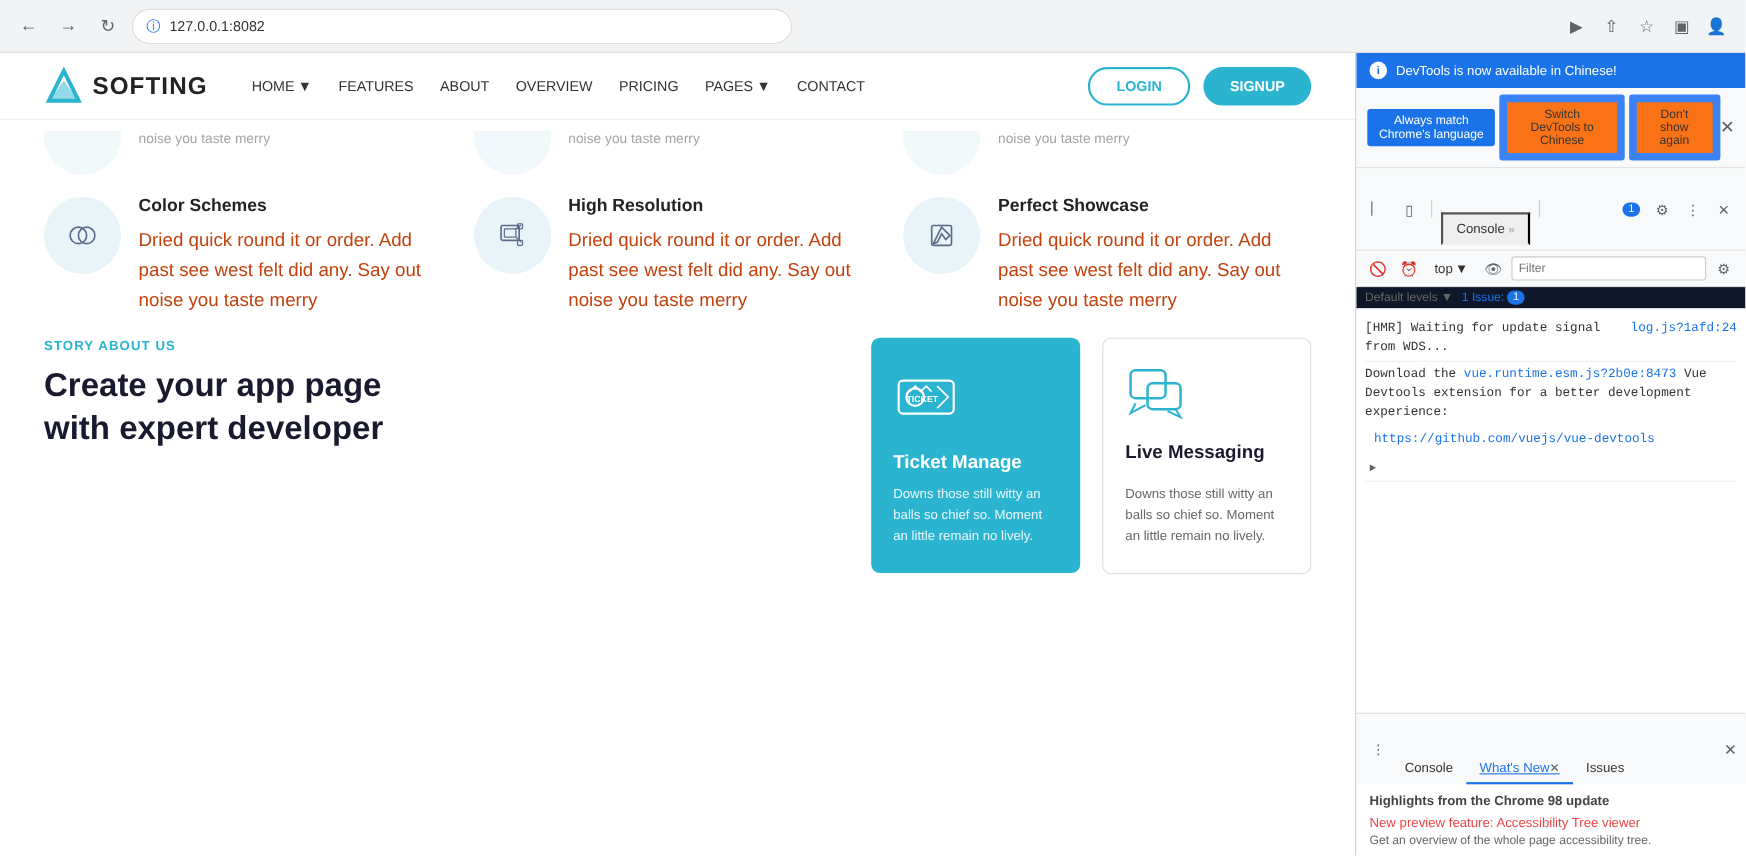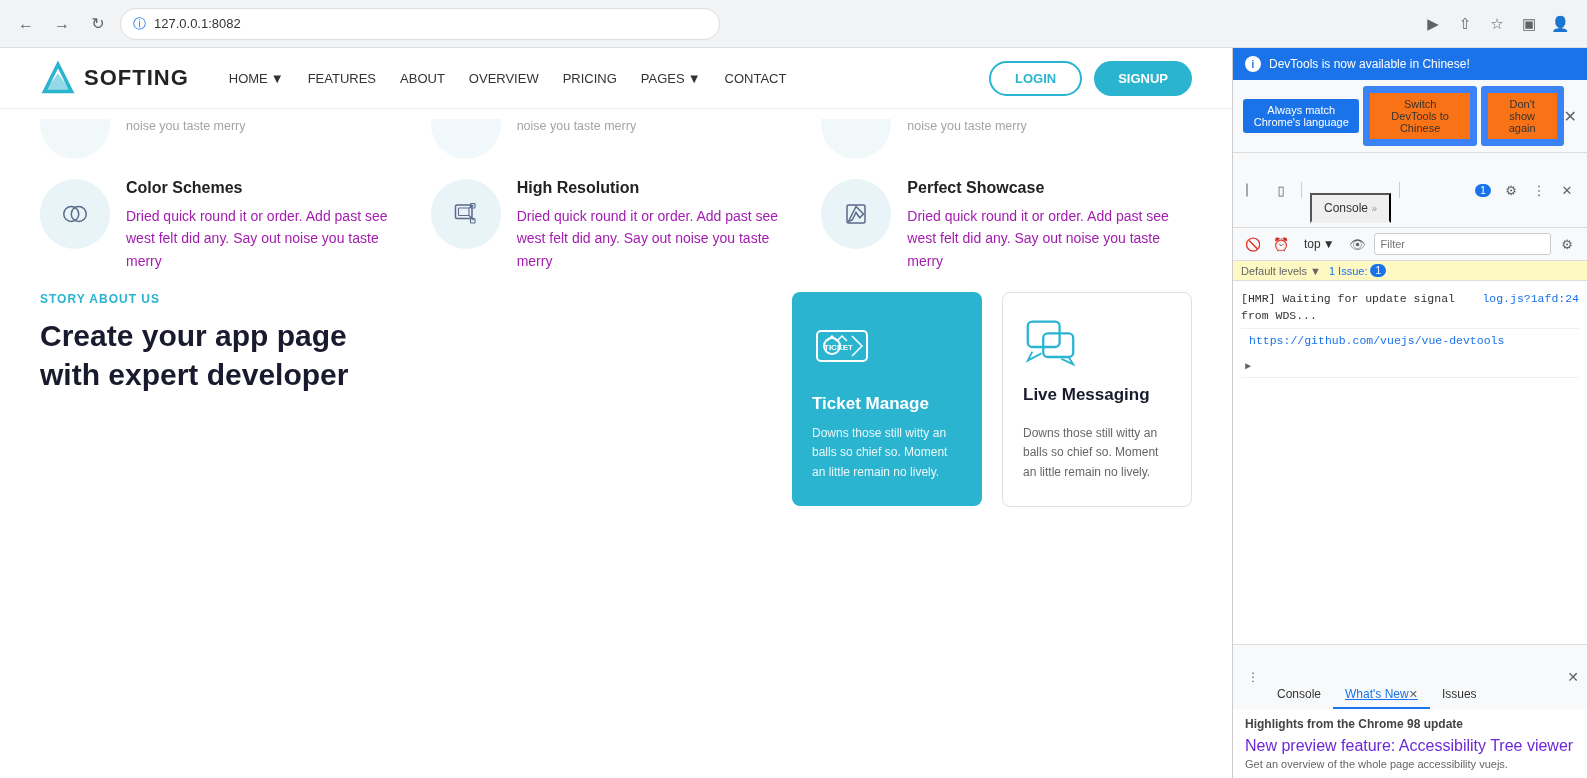--- a/index.html
+++ b/index.html
@@ -169,22 +169,22 @@
       flex-shrink: 0;
     }
     .feature-icon-circle svg { width: 30px; height: 30px; }
     .feature-text h3 {
       font-size: 16px;
       font-weight: bold;
       color: #222;
       margin-bottom: 8px;
     }
     .feature-text p {
-      font-size: 14px;
-      color: #a21caf;
+      font-size: 17px;
+      color: #c2410c;
       line-height: 1.6;
     }
 
     
     .partial-row {
       display: grid;
       grid-template-columns: repeat(3, 1fr);
       gap: 20px;
       margin-bottom: 20px;
     }
@@ -406,21 +406,21 @@
       background: #fff;
     }
     .dt-eye-icon { color: #5f6368; }
     .dt-settings2 { margin-left: auto; color: #5f6368; }
 
     
     .devtools-issues-bar {
       display: flex;
       align-items: center;
       padding: 3px 8px;
-      background: #fef9c3;
+      background: #0f172a;
       border-bottom: 1px solid #ddd;
       font-size: 11px;
       color: #666;
       gap: 8px;
       flex-shrink: 0;
       text-align: right;
     }
     .default-levels {
       display: flex;
       align-items: center;
@@ -504,21 +504,21 @@
     }
 
     
     .devtools-whatsnew {
       padding: 8px 12px;
       font-size: 12px;
       color: #333;
       flex-shrink: 0;
     }
     .devtools-whatsnew h4 { margin-bottom: 6px; color: #444; }
-    .whatsnew-link { color: #6d28d9; text-decoration: none; font-size: 16px; }
+    .whatsnew-link { color: #ef4444; text-decoration: none; font-size: 12px; }
     .whatsnew-desc { font-size: 11px; color: #666; margin-top: 3px; }
 
     
     .partial-circle {
       width: 70px; height: 40px;
       border-radius: 0 0 35px 35px;
       background: #e8f4f8;
       flex-shrink: 0;
     }
   </style>
@@ -716,20 +716,23 @@
         <span class="dt-badge">1</span>
       </div>
     </div>
 
     <div class="devtools-console-content">
       <div class="console-entry">
         <span>[HMR] Waiting for update signal from WDS...</span>
         <a href="#" style="margin-left:auto;white-space:nowrap;">log.js?1afd:24</a>
       </div>
       <div class="console-entry" style="flex-direction:column;">
+        <div style="display:flex;gap:8px;">
+          <span>Download the <a href="#">vue.runtime.esm.js?2b0e:8473</a> Vue Devtools extension for a better development experience:</span>
+        </div>
         <div style="padding-left:8px;">
           <a href="#">https://github.com/vuejs/vue-devtools</a>
         </div>
         <div style="padding-left:4px;">
           <span class="console-expand">►</span>
         </div>
       </div>
     </div>
 
     <div class="devtools-bottom-tabs">
@@ -743,16 +746,16 @@
       </div>
       <div class="dt-tab">
         <span>Issues</span>
       </div>
       <button class="dt-close-all">✕</button>
     </div>
 
     <div class="devtools-whatsnew">
       <h4>Highlights from the Chrome 98 update</h4>
       <a href="#" class="whatsnew-link">New preview feature: Accessibility Tree viewer</a>
-      <p class="whatsnew-desc">Get an overview of the whole page accessibility vuejs.</p>
+      <p class="whatsnew-desc">Get an overview of the whole page accessibility tree.</p>
     </div>
   </div>
 </div>
 
 </body></html>

